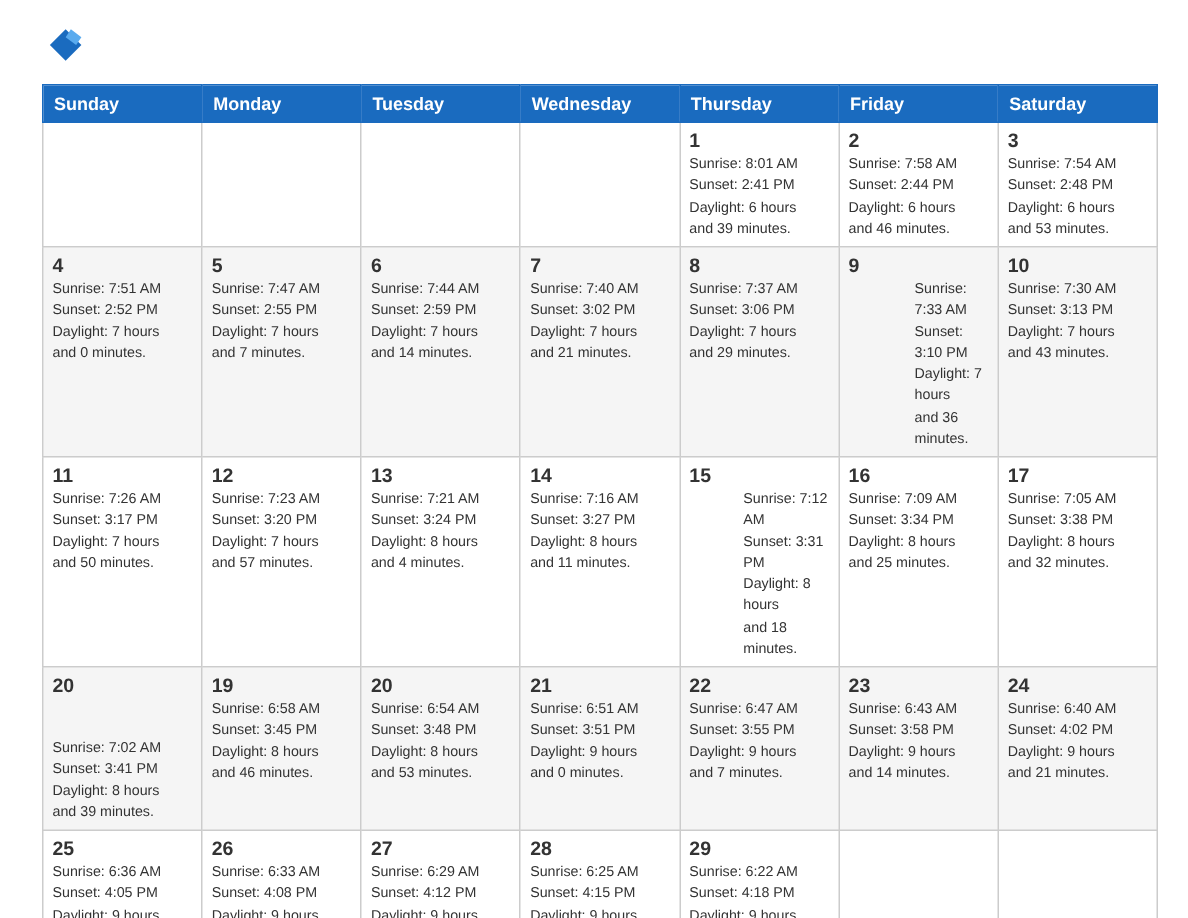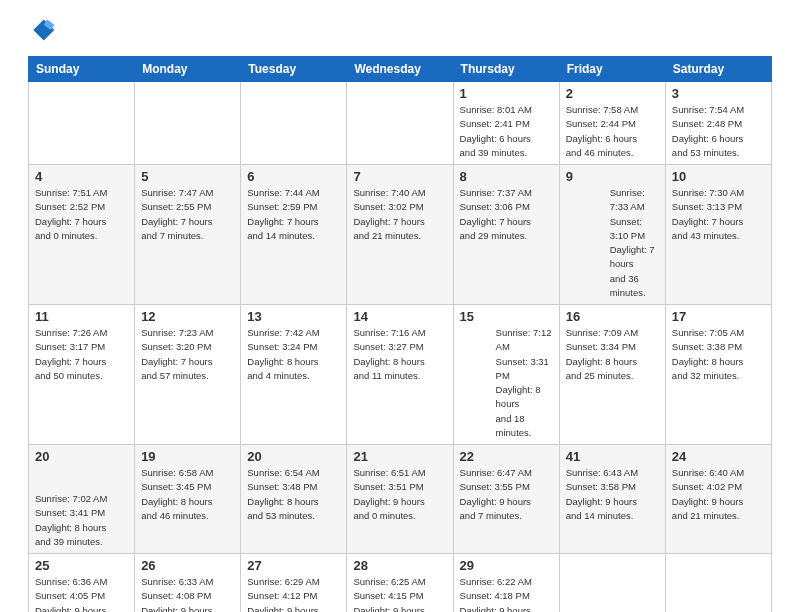--- a/index.html
+++ b/index.html
@@ -210,21 +210,21 @@
           </td>
           <td>
             <div class="day-num">12</div>
             <div class="day-info" style="white-space: pre-line;">Sunrise: 7:23 AM
 Sunset: 3:20 PM
 Daylight: 7 hours
 and 57 minutes.</div>
           </td>
           <td>
             <div class="day-num">13</div>
-            <div class="day-info" style="white-space: pre-line;">Sunrise: 7:42 AM
+            <div class="day-info" style="white-space: pre-line;">Sunrise: 7:21 AM
 Sunset: 3:24 PM
 Daylight: 8 hours
 and 4 minutes.</div>
           </td>
           <td>
             <div class="day-num">14</div>
             <div class="day-info" style="white-space: pre-line;">Sunrise: 7:16 AM
 Sunset: 3:27 PM
 Daylight: 8 hours
 and 11 minutes.</div>
@@ -281,21 +281,21 @@
 and 0 minutes.</div>
           </td>
           <td>
             <div class="day-num">22</div>
             <div class="day-info" style="white-space: pre-line;">Sunrise: 6:47 AM
 Sunset: 3:55 PM
 Daylight: 9 hours
 and 7 minutes.</div>
           </td>
           <td>
-            <div class="day-num">41</div>
+            <div class="day-num">23</div>
             <div class="day-info" style="white-space: pre-line;">Sunrise: 6:43 AM
 Sunset: 3:58 PM
 Daylight: 9 hours
 and 14 minutes.</div>
           </td>
           <td>
             <div class="day-num">24</div>
             <div class="day-info" style="white-space: pre-line;">Sunrise: 6:40 AM
 Sunset: 4:02 PM
 Daylight: 9 hours

